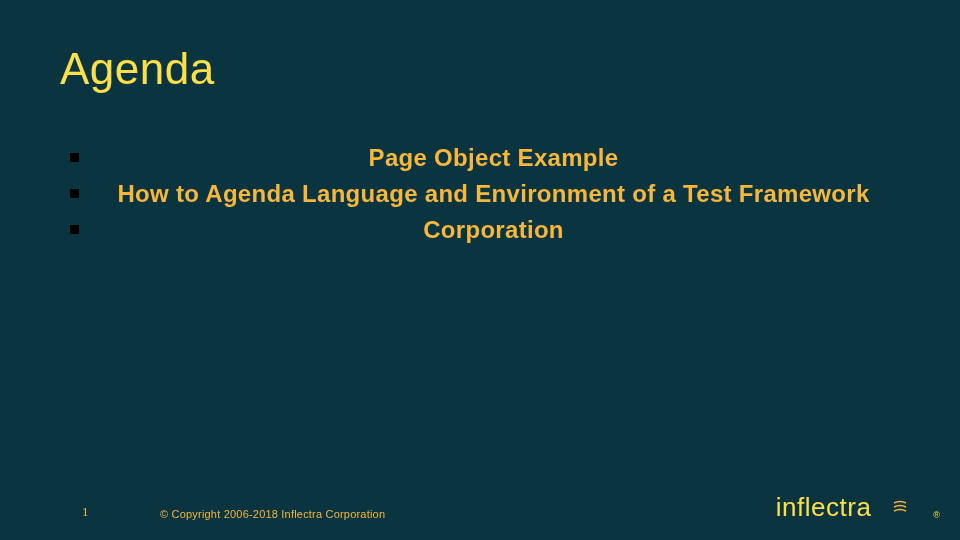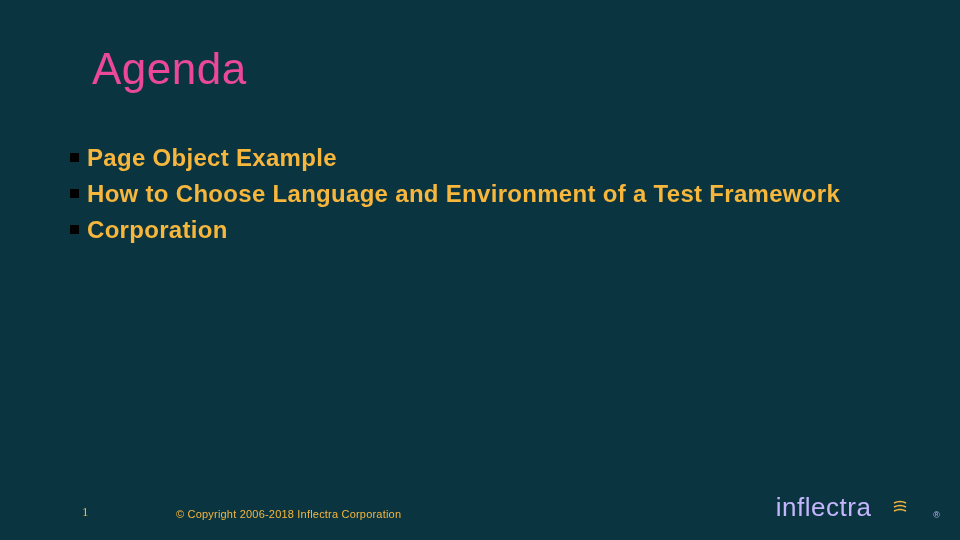--- a/index.html
+++ b/index.html
@@ -8,38 +8,38 @@
     background: #0a3540;
     font-family: "Trebuchet MS", "Segoe UI", Arial, sans-serif;
     position: relative;
   }
   .title {
     position: absolute;
     left: 60px;
     top: 44px;
     font-size: 44px;
     font-weight: 400;
-    color: #ec4899;
+    color: #fde047;
     letter-spacing: 0.5px;
-    margin-left: 32px;
   }
   .content {
     position: absolute;
     left: 70px;
     top: 140px;
     right: 60px;
     color: #f7b63c;
   }
   .item {
     display: flex;
     align-items: flex-start;
     font-size: 24px;
     line-height: 1.5;
     font-weight: 600;
     letter-spacing: 0.3px;
+    text-align: center;
   }
   .bullet {
     display: inline-block;
     width: 9px;
     height: 9px;
     background: #000;
     margin-top: 13px;
     margin-right: 8px;
     flex: 0 0 auto;
   }
@@ -58,32 +58,32 @@
   }
   .page-num {
     position: absolute;
     left: 82px;
     bottom: 2px;
     font-size: 13px;
     font-family: Georgia, serif;
   }
   .copyright {
     position: absolute;
-    left: 176px;
+    left: 160px;
     bottom: 2px;
     font-size: 11px;
     letter-spacing: 0.2px;
   }
   .logo {
     position: absolute;
     right: 20px;
     bottom: -2px;
     display: flex;
     align-items: baseline;
-    color: #c4b5fd;
+    color: #fde047;
     gap: 24px;
   }
   .logo-text {
     font-family: "Segoe UI", Arial, sans-serif;
     font-size: 26px;
     font-weight: 400;
     letter-spacing: 0.5px;
   }
   .logo-swirl {
     position: relative;
@@ -104,21 +104,21 @@
 
 <div class="title">Agenda</div>
 
 <div class="content">
   <div class="item">
     <span class="bullet"></span>
     <span class="item-text">Page Object Example</span>
   </div>
   <div class="item">
     <span class="bullet"></span>
-    <span class="item-text">How to Choose Language and Environment of a Test Framework</span>
+    <span class="item-text">How to Agenda Language and Environment of a Test Framework</span>
   </div>
   <div class="item">
     <span class="bullet"></span>
     <span class="item-text">Corporation</span>
   </div>
 </div>
 
 <div class="footer">
   <div class="page-num">1</div>
   <div class="copyright">© Copyright 2006-2018 Inflectra Corporation</div>

